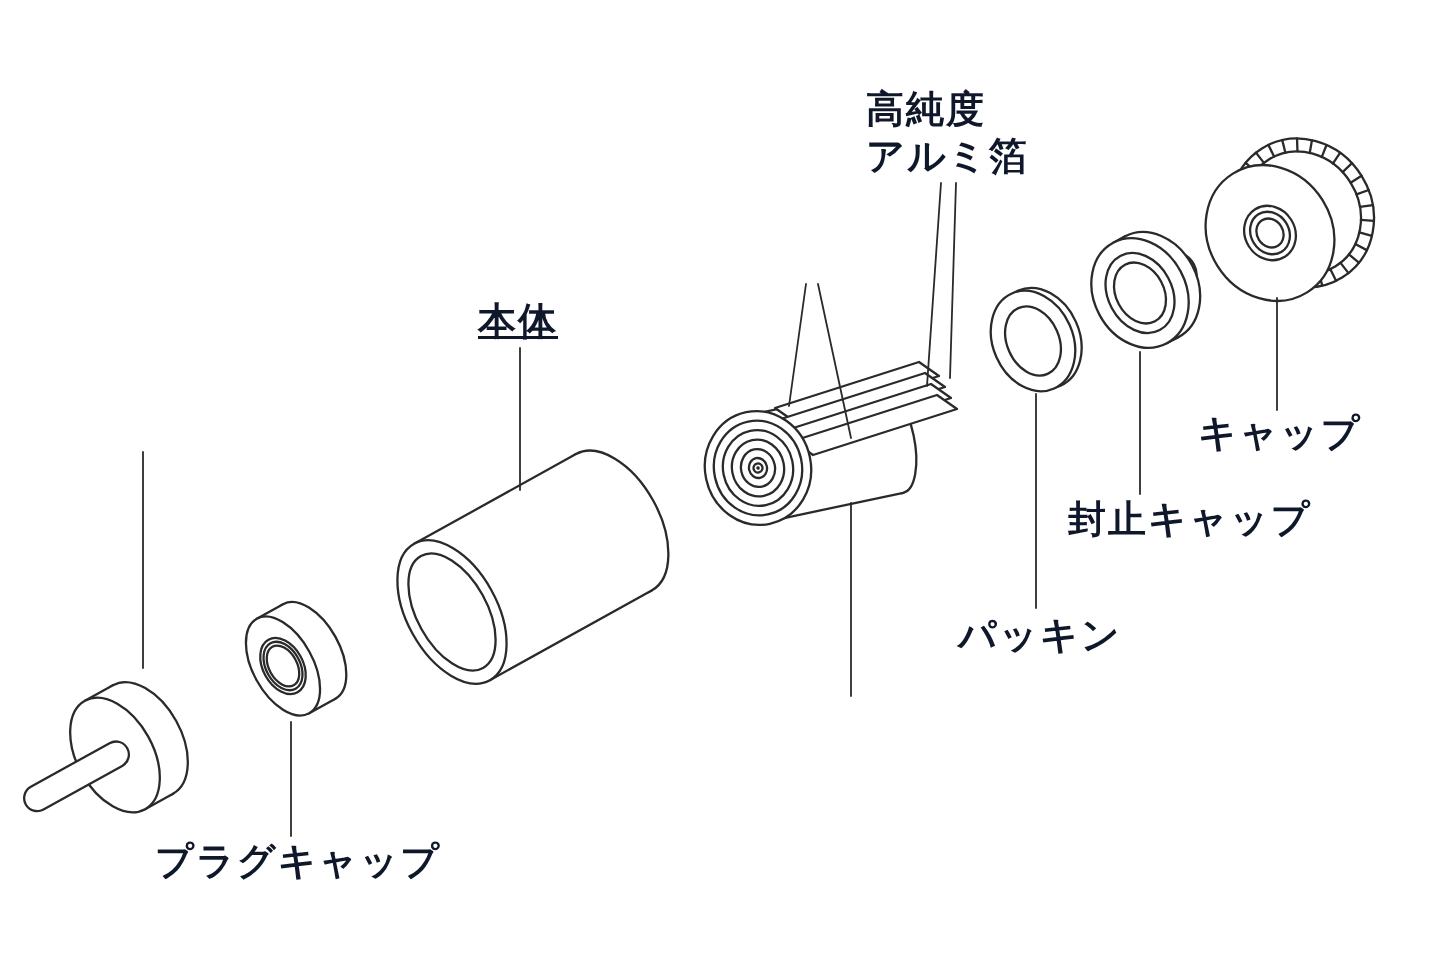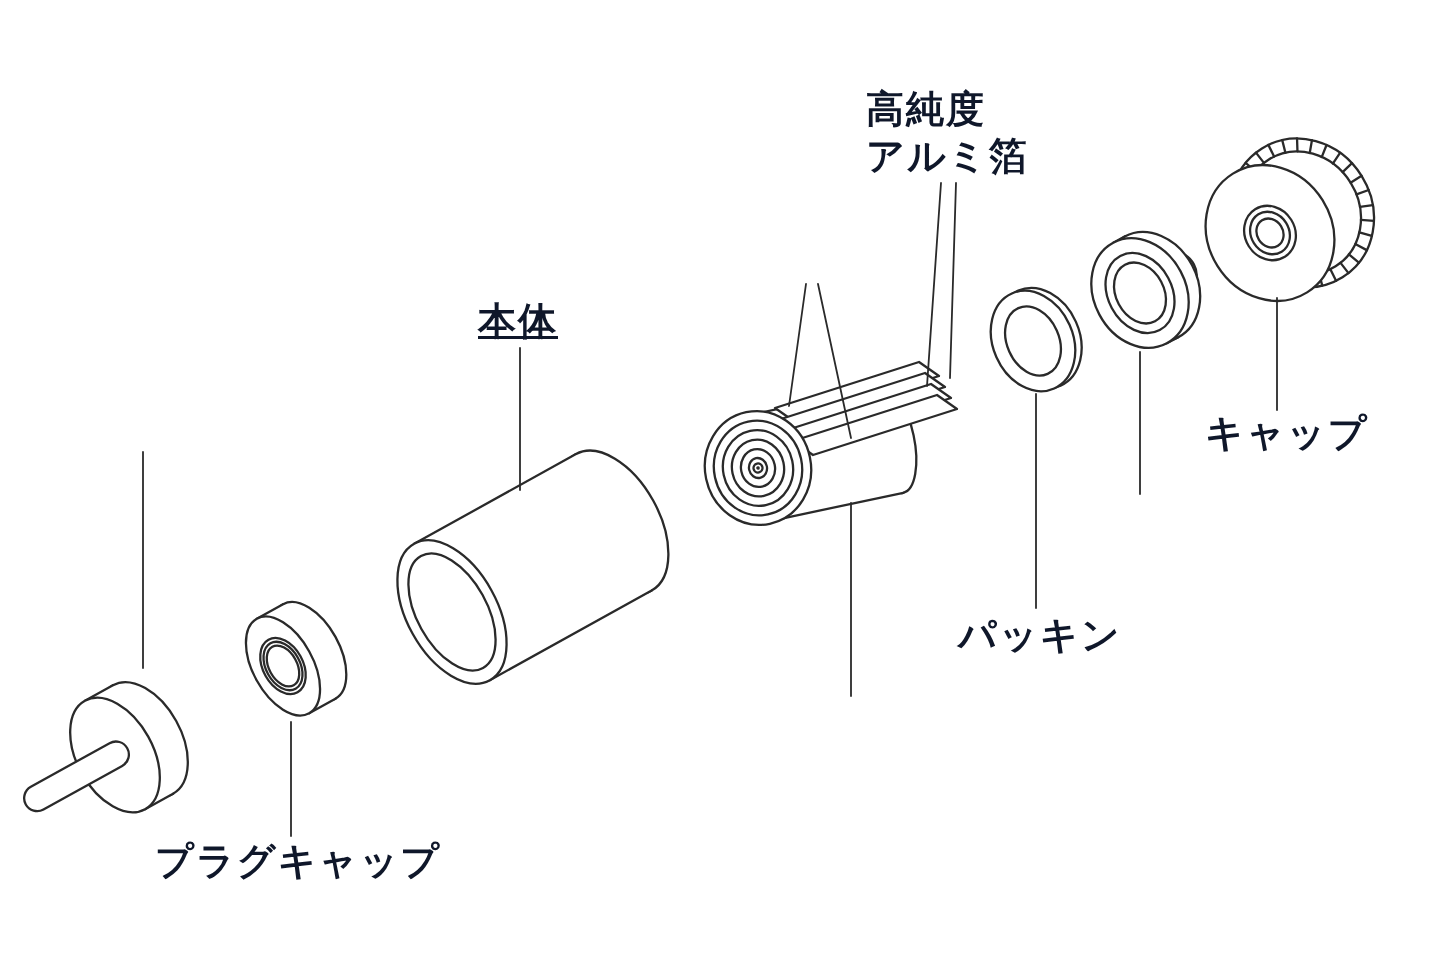--- a/index.html
+++ b/index.html
@@ -150,14 +150,15 @@
       <line x1="1140" y1="494" x2="1140" y2="352"></line>
       <line x1="1277" y1="410" x2="1277" y2="298"></line>
     </g>
   </svg>
 
   <div class="lbl" style="left:155px;top:838px;">プラグキャップ</div>
   <div class="lbl" style="left:478px;top:298px;text-decoration:underline;">本体</div>
   <div class="lbl" style="left:866px;top:86px;">高純度
 アルミ箔</div>
   <div class="lbl" style="left:958px;top:612px;">パッキン</div>
-  <div class="lbl" style="left:1198px;top:410px;margin-left:7px;">キャップ</div>
+  <div class="lbl" style="left:1068px;top:496px;">封止キャップ</div>
+  <div class="lbl" style="left:1198px;top:410px;">キャップ</div>
 </div>
 
 </body></html>

